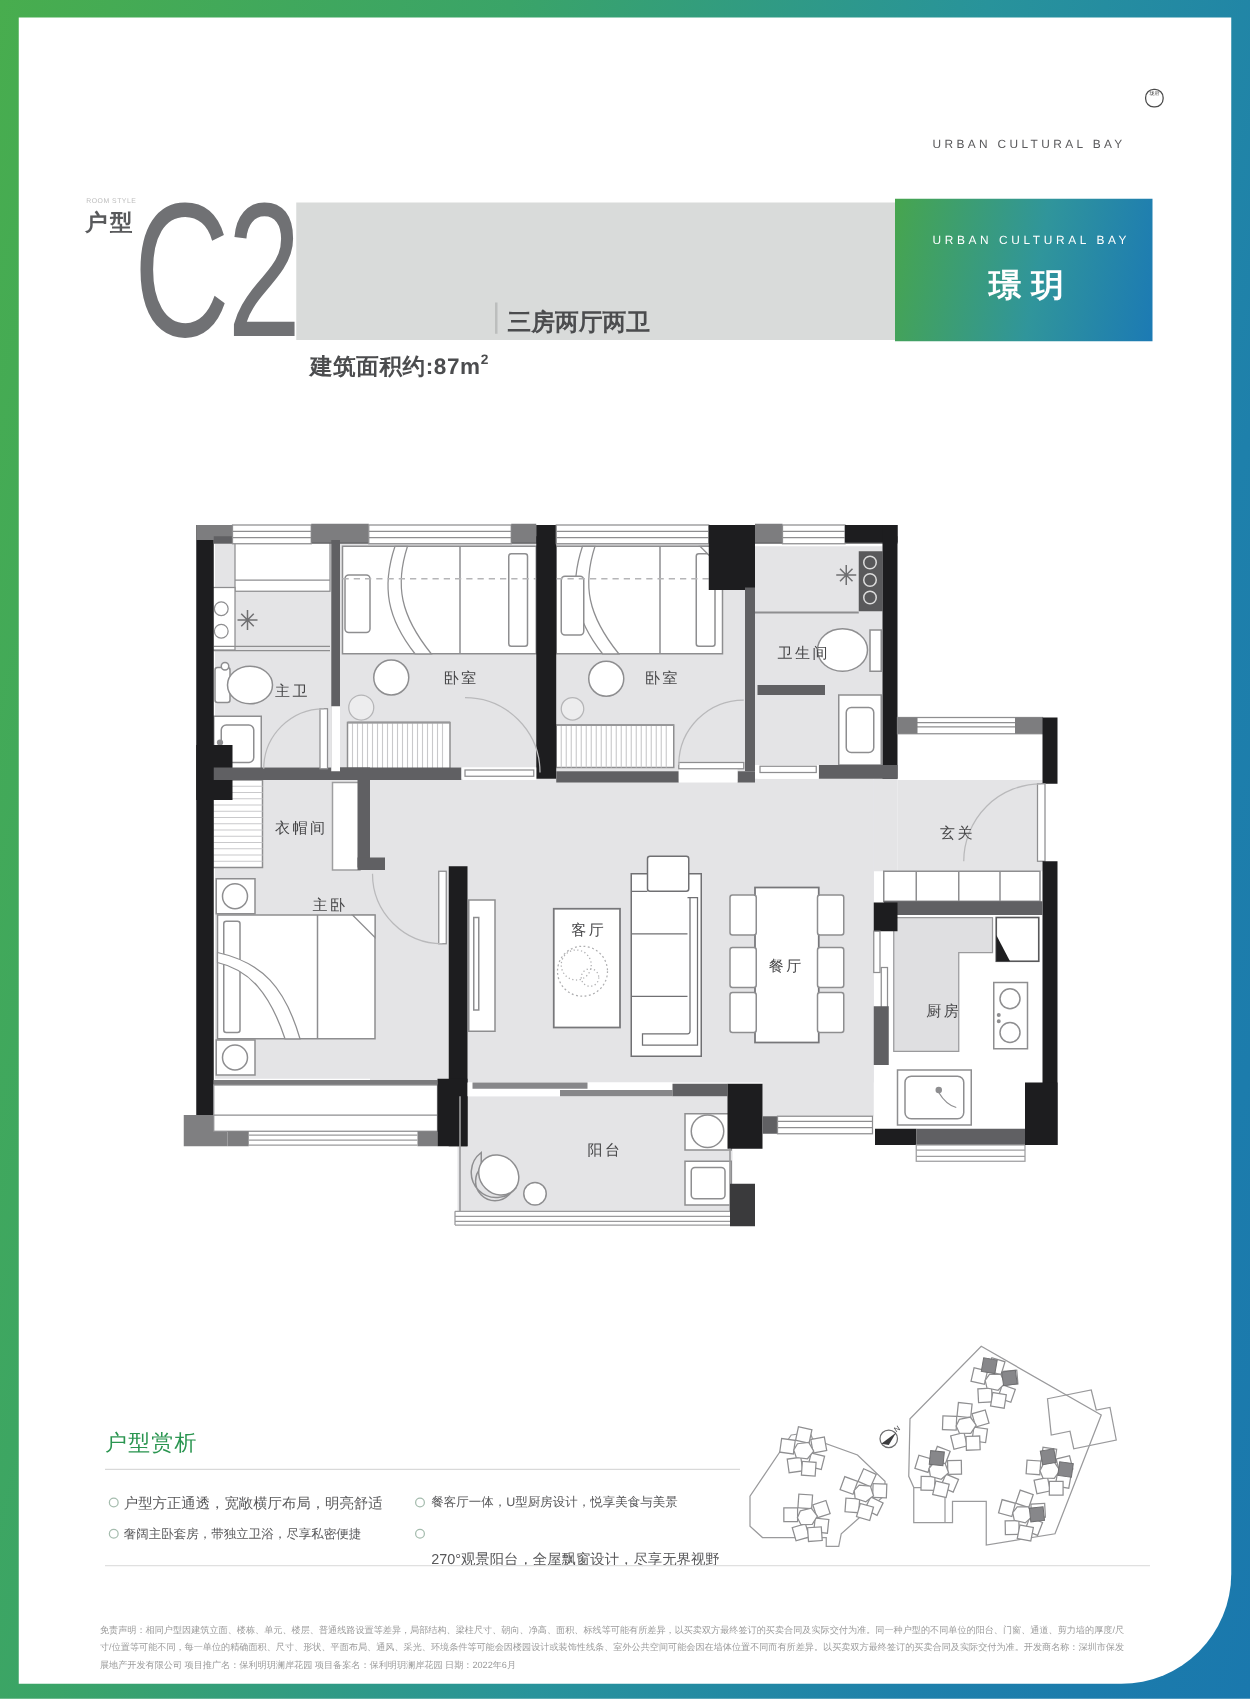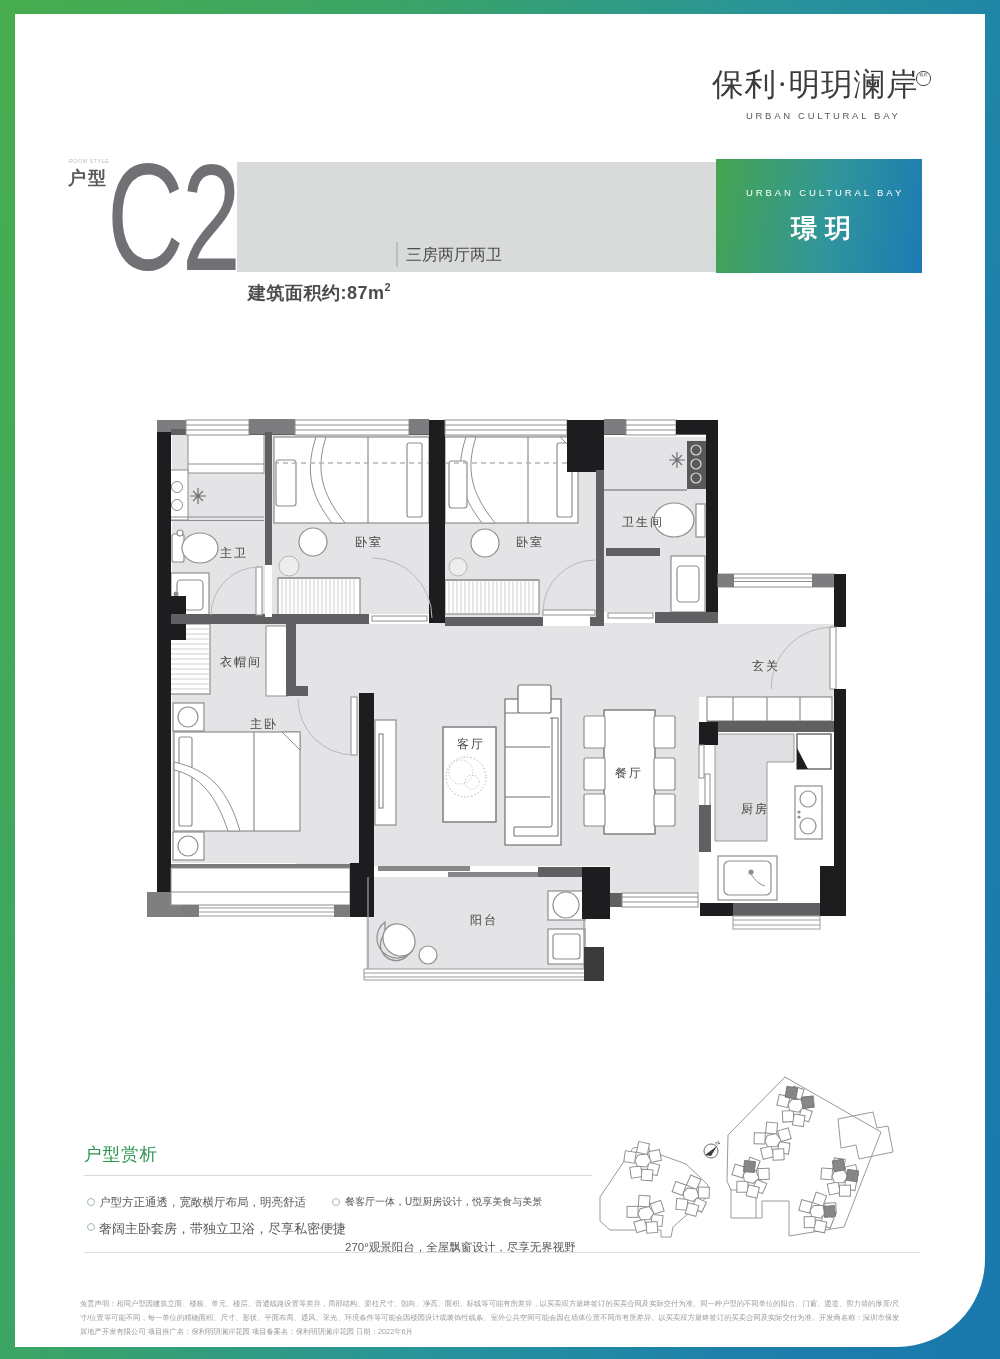--- a/index.html
+++ b/index.html
@@ -7,54 +7,53 @@
 background:linear-gradient(105deg,#48ad4e 0%,#3aa468 30%,#28939b 58%,#1e80ab 80%,#1a78ad 100%);}
 #content{position:absolute;left:15px;top:14px;width:970px;height:1333px;background:#fff;border-bottom-right-radius:88px;}
 .abs{position:absolute;}
 </style>
 </head>
 <body>
 
 <div id="content"></div>
 
 <div class="abs" style="left:700px;top:64px;width:240px;height:60px;color:#3b3b3d;">
-  <div style="position:absolute;left:12px;top:0;font-family:'Liberation Serif',serif;font-size:31.5px;letter-spacing:1px;white-space:nowrap;">保利·明玥澜岸</div>
 
   <div style="position:absolute;left:216px;top:7px;width:13px;height:13px;border:1px solid #4a4a4a;border-radius:7px;font-size:4px;line-height:6px;text-align:center;color:#4a4a4a;">珑府</div>
   <div style="position:absolute;left:46px;top:46px;font-size:9.5px;letter-spacing:2.7px;color:#59595b;white-space:nowrap;">URBAN CULTURAL BAY</div>
 </div>
 
 <div class="abs" style="left:237px;top:162px;width:479px;height:110px;background:#d9dbda;"></div>
 
 <div class="abs" style="left:248px;top:245px;font-size:18px;font-weight:bold;color:#4b4c4e;letter-spacing:0.5px;white-space:nowrap;margin-top:36px;">建筑面积约:87m<span style="font-size:11px;position:relative;top:-8px;">2</span></div>
 
 <div class="abs" style="left:396px;top:242px;width:2px;height:25px;background:#bcbebd;"></div>
 
-<div class="abs" style="left:406px;top:245px;font-size:16px;font-weight:normal;color:#4b4c4e;letter-spacing:0px;white-space:nowrap;">三房两厅两卫</div>
+<div class="abs" style="left:406px;top:245px;font-size:19px;font-weight:bold;color:#4b4c4e;letter-spacing:0px;white-space:nowrap;">三房两厅两卫</div>
 
 <div class="abs" style="left:69px;top:158px;font-size:5.5px;color:#bdbdbd;letter-spacing:0.4px;">ROOM STYLE</div>
 
 <div class="abs" style="left:68px;top:166px;font-size:18px;font-weight:bold;color:#595a5c;letter-spacing:2px;">户型</div>
 
 <div class="abs" style="left:107px;top:156px;font-size:153px;line-height:121px;color:#707174;letter-spacing:-3px;transform:scaleX(0.695);transform-origin:0 0;white-space:nowrap;">C2</div>
 
 <div class="abs" style="left:716px;top:159px;width:206px;height:114px;background:linear-gradient(100deg,#47a54e 0%,#30959b 55%,#1c7ab4 100%);color:#fff;">
   <div style="position:absolute;left:30px;top:28px;font-size:9.5px;letter-spacing:2.9px;white-space:nowrap;">URBAN CULTURAL BAY</div>
   <div style="position:absolute;left:75px;top:52px;font-size:26px;font-weight:bold;letter-spacing:8px;white-space:nowrap;">璟玥</div>
 </div>
 
 <div class="abs" style="left:84px;top:1142px;font-size:17.5px;font-weight:normal;color:#2a9550;letter-spacing:1px;">户型赏析</div>
 
 <div class="abs" style="left:84px;top:1175px;width:508px;height:1px;background:#d9d9d9;"></div>
 
 <div class="abs" style="left:87px;top:1198px;width:6px;height:6px;border:1.5px solid #a5bcae;border-radius:5px;"></div>
 <div class="abs" style="left:99px;top:1195px;font-size:11.5px;color:#58585a;letter-spacing:0px;text-align:right;">户型方正通透，宽敞横厅布局，明亮舒适</div>
 
 <div class="abs" style="left:87px;top:1223px;width:6px;height:6px;border:1.5px solid #a5bcae;border-radius:5px;"></div>
-<div class="abs" style="left:99px;top:1220px;font-size:13px;color:#58585a;letter-spacing:0px;">奢阔主卧套房，带独立卫浴，尽享私密便捷</div>
+<div class="abs" style="left:99px;top:1220px;font-size:10px;color:#58585a;letter-spacing:0px;">奢阔主卧套房，带独立卫浴，尽享私密便捷</div>
 
 <div class="abs" style="left:332px;top:1198px;width:6px;height:6px;border:1.5px solid #a5bcae;border-radius:5px;"></div>
 <div class="abs" style="left:345px;top:1195px;font-size:10px;color:#58585a;letter-spacing:0px;">餐客厅一体，U型厨房设计，悦享美食与美景</div>
 
 <div class="abs" style="left:332px;top:1223px;width:6px;height:6px;border:1.5px solid #a5bcae;border-radius:5px;"></div>
 <div class="abs" style="left:345px;top:1220px;font-size:11.5px;color:#58585a;letter-spacing:0px;margin-top:20px;">270°观景阳台，全屋飘窗设计，尽享无界视野</div>
 
 <div class="abs" style="left:84px;top:1252px;width:836px;height:1px;background:#e0e0e0;"></div>
 
 <div class="abs" style="left:80px;top:1261px;width:826px;font-size:7.3px;color:#9b9b9b;line-height:14px;margin-top:36px;">免责声明：相同户型因建筑立面、楼栋、单元、楼层、普通线路设置等差异，局部结构、梁柱尺寸、朝向、净高、面积、标线等可能有所差异，以买卖双方最终签订的买卖合同及实际交付为准。同一种户型的不同单位的阳台、门窗、通道、剪力墙的厚度/尺寸/位置等可能不同，每一单位的精确面积、尺寸、形状、平面布局、通风、采光、环境条件等可能会因楼园设计或装饰性线条、室外公共空间可能会因在墙体位置不同而有所差异。以买卖双方最终签订的买卖合同及实际交付为准。开发商名称：深圳市保发展地产开发有限公司 项目推广名：保利明玥澜岸花园 项目备案名：保利明玥澜岸花园 日期：2022年6月</div>

